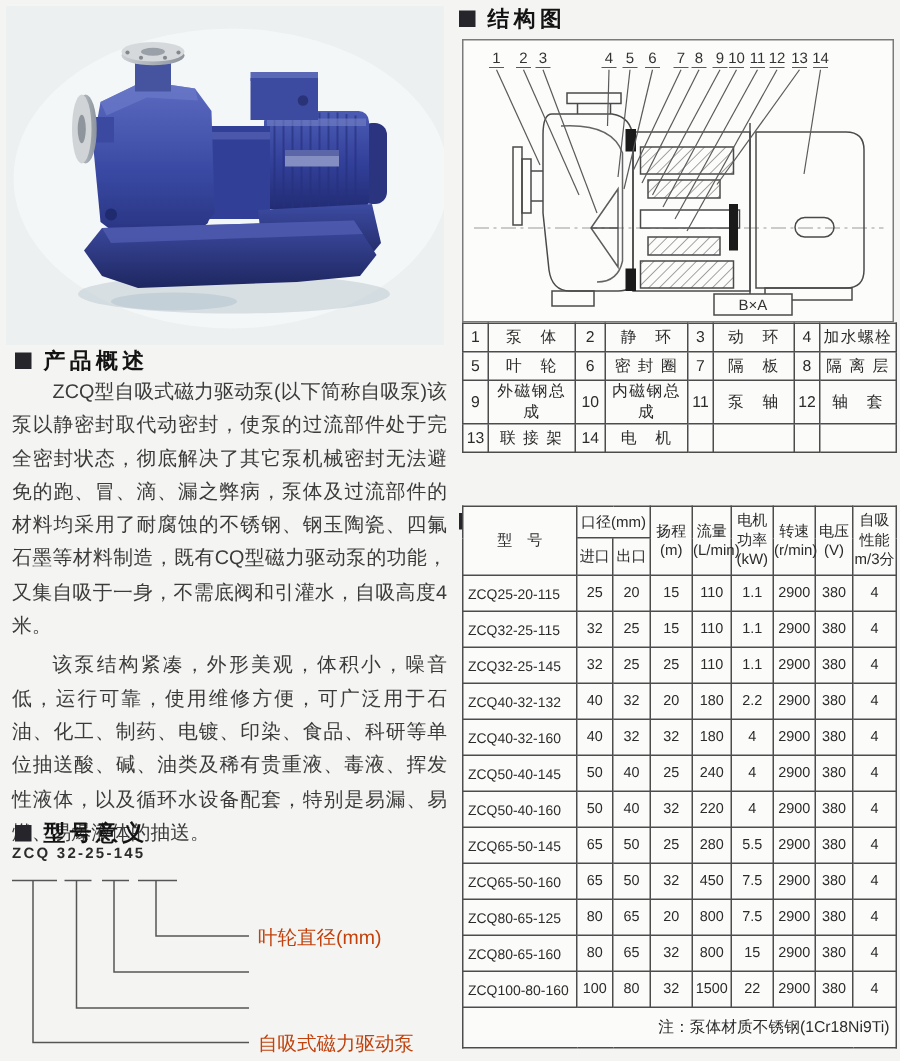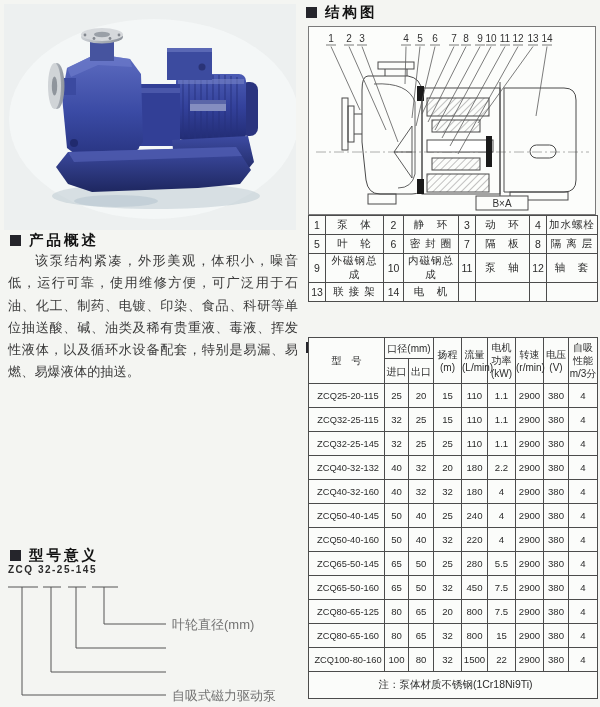--- a/index.html
+++ b/index.html
@@ -22,21 +22,21 @@
   
   .paras{position:absolute;left:8px;top:250px;width:290px;text-align:justify;
          font-size:13.2px;line-height:22.3px;color:#3b3b3b;}
   .para{margin:0 0 4px 0;text-indent:2.05em;}
 
   
   .mm{position:absolute;left:6px;top:566px;width:292px;height:140px;}
   .mm svg{position:absolute;left:0;top:0;width:100%;height:100%;}
   .mm-code{position:absolute;left:2px;top:-2px;font-size:10px;font-weight:bold;
            letter-spacing:1.5px;color:#2c2c2c;white-space:nowrap;}
-  .mm-label{position:absolute;left:166px;font-size:13px;color:#737373;white-space:nowrap;}
+  .mm-label{position:absolute;left:166px;font-size:13px;color:#c2410c;white-space:nowrap;}
 
   
   .diagram{position:absolute;left:308px;top:26px;width:288px;height:189px;}
   .diagram svg{display:block;width:100%;height:100%;}
   .co-num{font-size:10px;fill:#333;font-family:"Liberation Sans",sans-serif;}
   .co-line{stroke:#5a5a5a;stroke-width:0.8;}
 
   
   table.parts{position:absolute;left:308px;top:215px;width:289px;border-collapse:collapse;
               table-layout:fixed;background:#fbfcfa;font-size:10.5px;}
@@ -45,22 +45,22 @@
 
   
   table.perf{position:absolute;left:308px;top:337px;width:289px;border-collapse:collapse;
              table-layout:fixed;background:#fbfcfa;}
   table.perf th,table.perf td{border:1px solid #4c4c4c;text-align:center;padding:0;
              color:#2b2b2b;font-weight:normal;font-size:9.6px;}
   table.perf thead th{font-size:10px;line-height:1.3;}
   table.perf thead tr.r1 th{height:20px;}
   table.perf thead tr.r2 th{height:24px;text-align:center;}
   table.perf tbody td{height:23px;}
-  table.perf td.model-cell{text-align:center;padding-left:3px;font-size:9.3px;}
-  table.perf tfoot td.note{text-align:center;padding:6px 4px 6px 9px;font-size:10.5px;height:12px;}
+  table.perf td.model-cell{text-align:left;padding-left:3px;font-size:9.3px;}
+  table.perf tfoot td.note{text-align:right;padding:6px 4px 6px 9px;font-size:10.5px;height:12px;}
 </style>
 </head>
 <body>
 
 <div class="sheet">
 
   <div class="photo">
     <svg viewBox="0 0 292 226">
       <defs>
         <linearGradient id="gBody" x1="0" y1="0" x2="0" y2="1">
@@ -137,20 +137,21 @@
       <polygon points="64,148 232,143 247,166 236,180 194,184 88,188 64,180 52,163" fill="url(#gBase)"></polygon>
       <polygon points="64,148 232,143 238,152 70,158" fill="#4d5bae" opacity="0.85"></polygon>
     </svg>
   </div>
 
   <div class="sec-hd" style="left:10px;top:231px;">
     <span class="sq"></span>
     <span class="sec-title">产品概述</span>
   </div>
   <div class="paras">
+    <p class="para">ZCQ型自吸式磁力驱动泵(以下简称自吸泵)该泵以静密封取代动密封，使泵的过流部件处于完全密封状态，彻底解决了其它泵机械密封无法避免的跑、冒、滴、漏之弊病，泵体及过流部件的材料均采用了耐腐蚀的不锈钢、钢玉陶瓷、四氟石墨等材料制造，既有CQ型磁力驱动泵的功能，又集自吸于一身，不需底阀和引灌水，自吸高度4米。</p>
     <p class="para">该泵结构紧凑，外形美观，体积小，噪音低，运行可靠，使用维修方便，可广泛用于石油、化工、制药、电镀、印染、食品、科研等单位抽送酸、碱、油类及稀有贵重液、毒液、挥发性液体，以及循环水设备配套，特别是易漏、易燃、易爆液体的抽送。</p>
   </div>
 
   <div class="sec-hd" style="left:10px;top:546px;">
     <span class="sq"></span>
     <span class="sec-title">型号意义</span>
   </div>
   <div class="mm">
     <svg viewBox="0 0 292 140">
       <g stroke="#555" stroke-width="1" fill="none">

